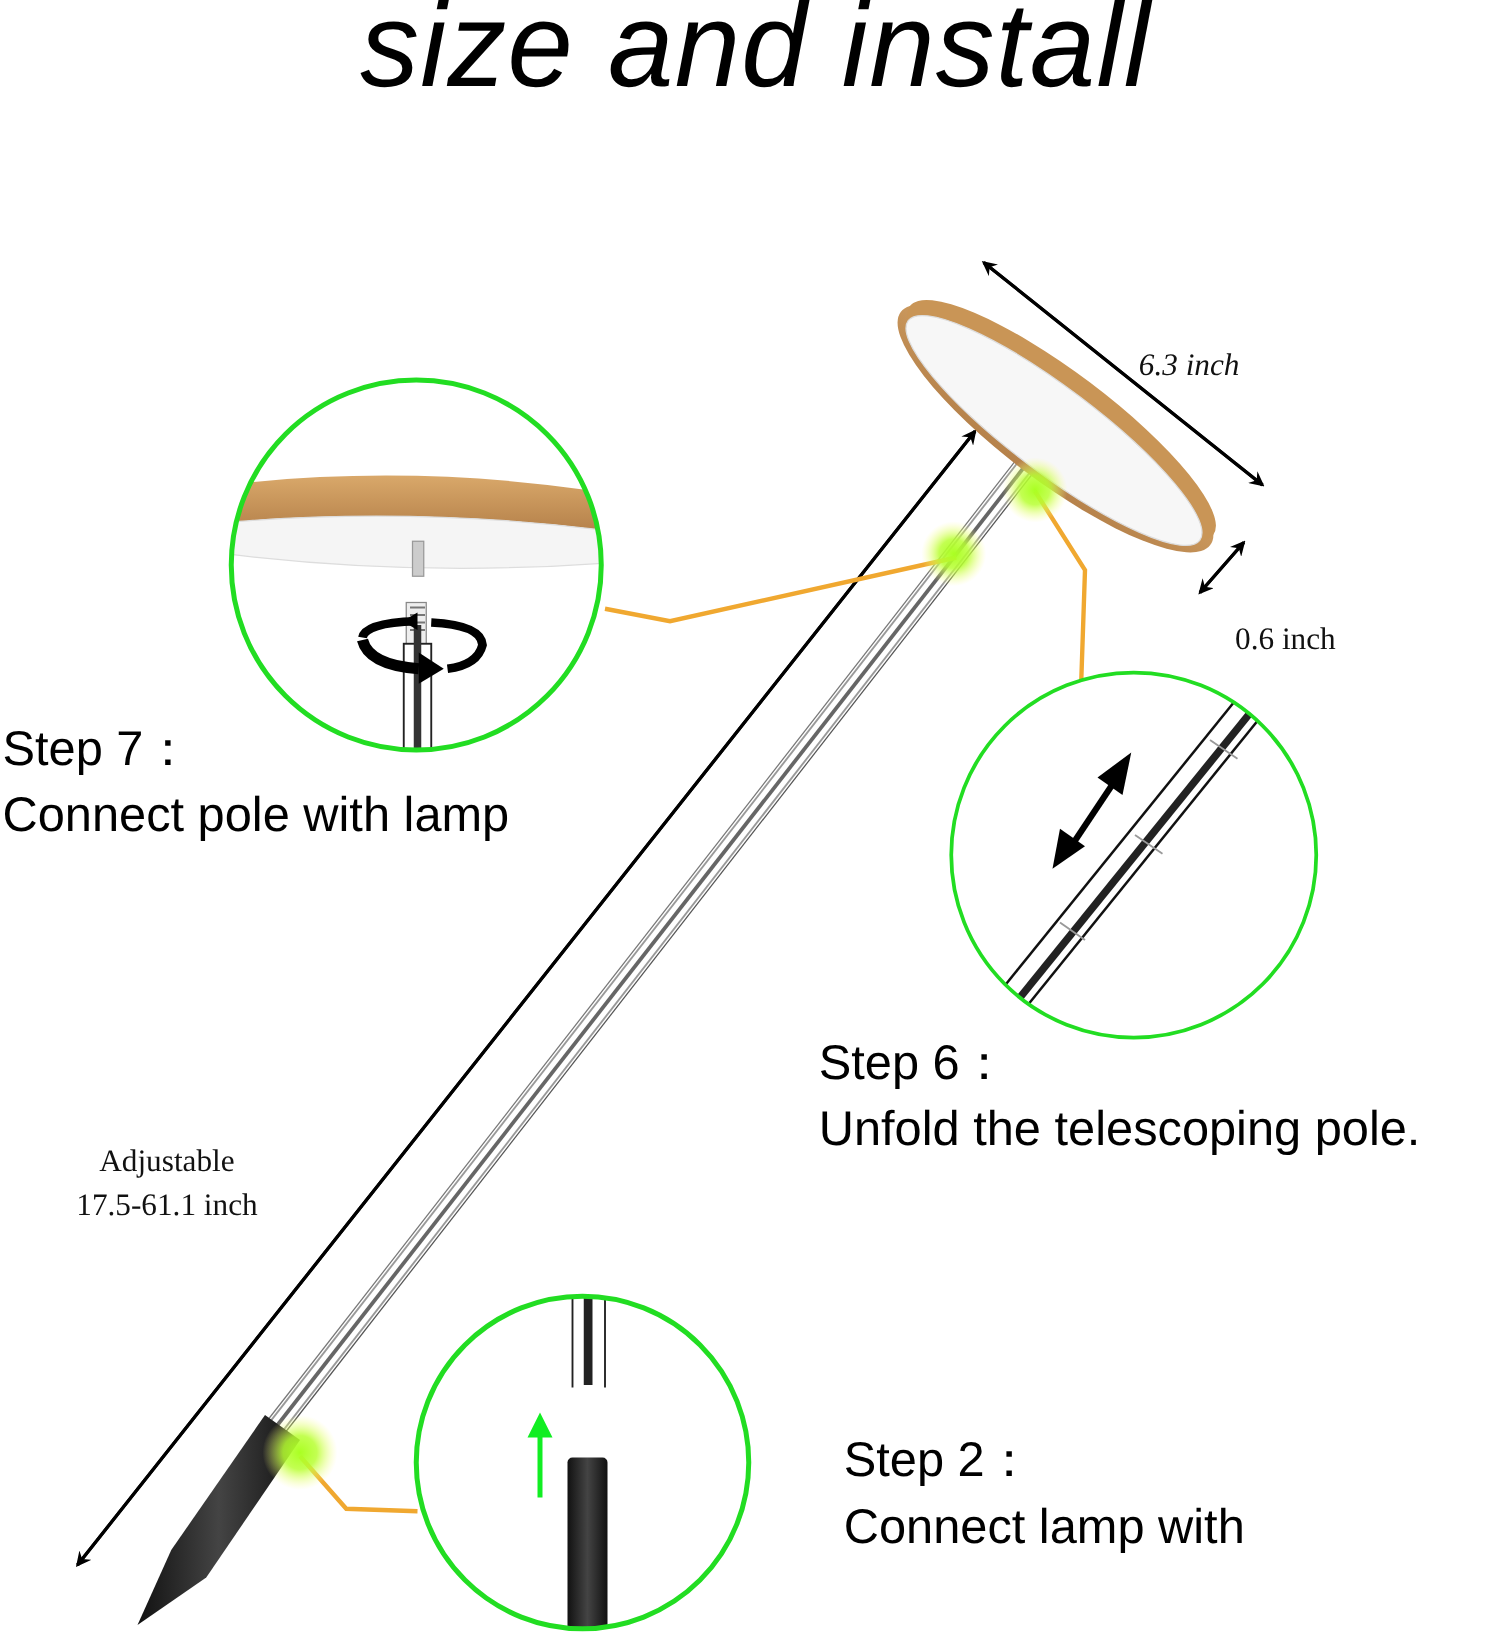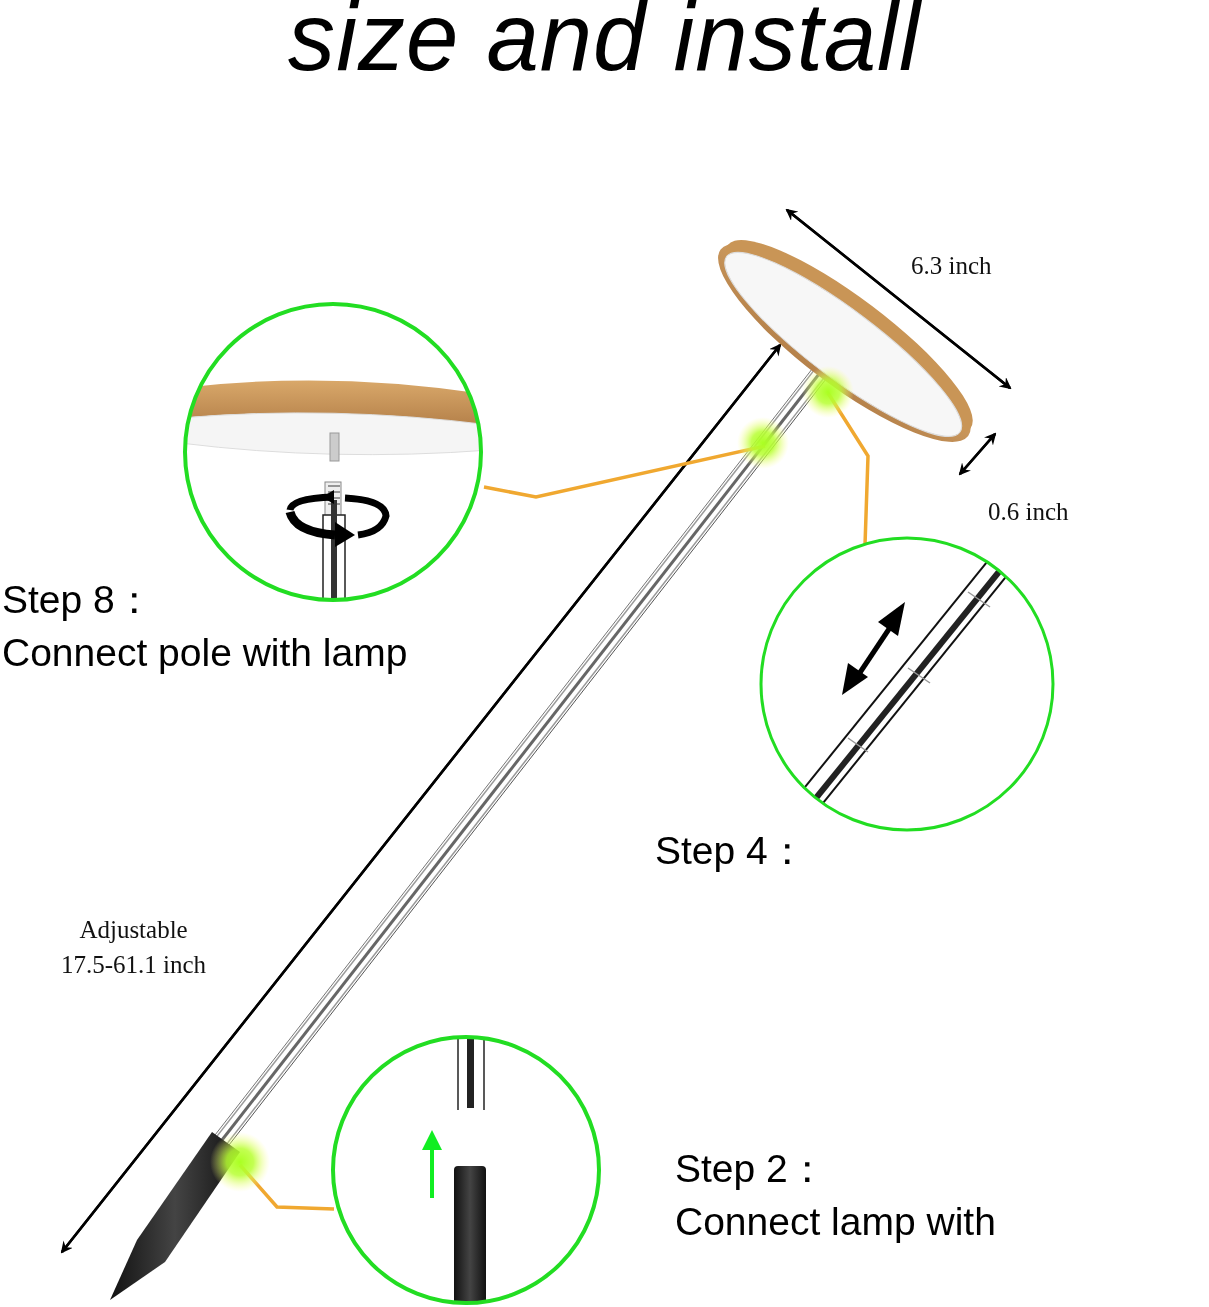--- a/index.html
+++ b/index.html
@@ -144,32 +144,33 @@
       <rect x="454" y="1166" width="32" height="150" rx="4" fill="url(#tipgrad)"></rect>
     </g>
     <g>
       <line x1="432" y1="1198" x2="432" y2="1146" stroke="#11ee22" stroke-width="4"></line>
       <polygon points="432,1130 422,1150 442,1150" fill="#11ee22"></polygon>
     </g>
     <circle cx="466" cy="1170" r="133" fill="none" stroke="#22dd22" stroke-width="4"></circle>
   </g>
 </svg>
 
-<div class="dim" style="left:911px; top:248px;">6.3 inch</div>
+<div class="dim" style="left:911px; top:275px;font-style:italic;">6.3 inch</div>
 <div class="dim" style="left:988px; top:446px;margin-top:48px;">0.6 inch</div>
 <div class="dim" style="left:61px; top:912px;text-align:center;">
   <div>Adjustable</div>
   <div>17.5-61.1 inch</div>
 </div>
 
 <div class="step" style="left:2px; top:573px;">
-  <div>Step 8：</div>
+  <div>Step 7：</div>
   <div>Connect pole with lamp</div>
 </div>
 
 <div class="step" style="left:655px; top:824px;">
-  <div>Step 4：</div>
+  <div>Step 6：</div>
+  <div>Unfold the telescoping pole.</div>
 </div>
 
 <div class="step" style="left:659px; top:1142px;margin-left:16px;">
   <div>Step 2：</div>
   <div>Connect lamp with</div>
 </div>
 
 </body></html>

